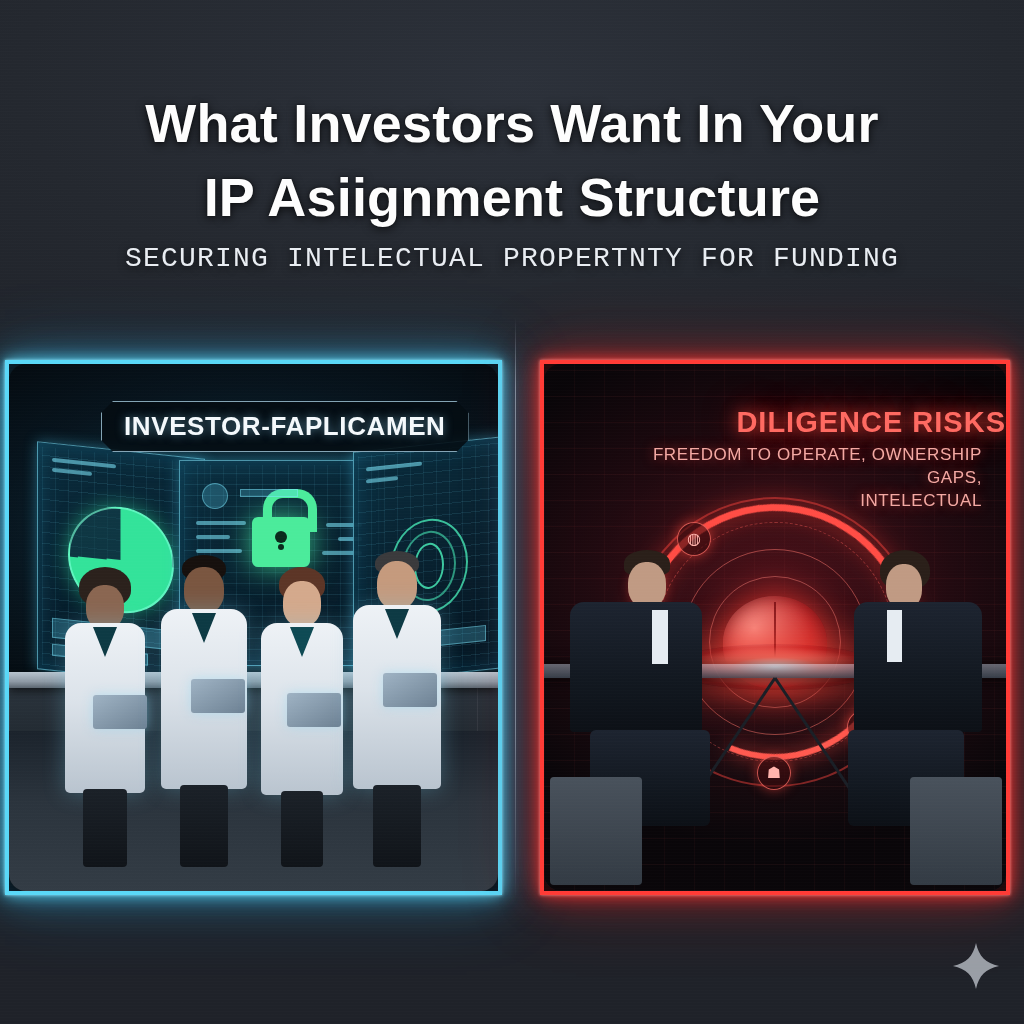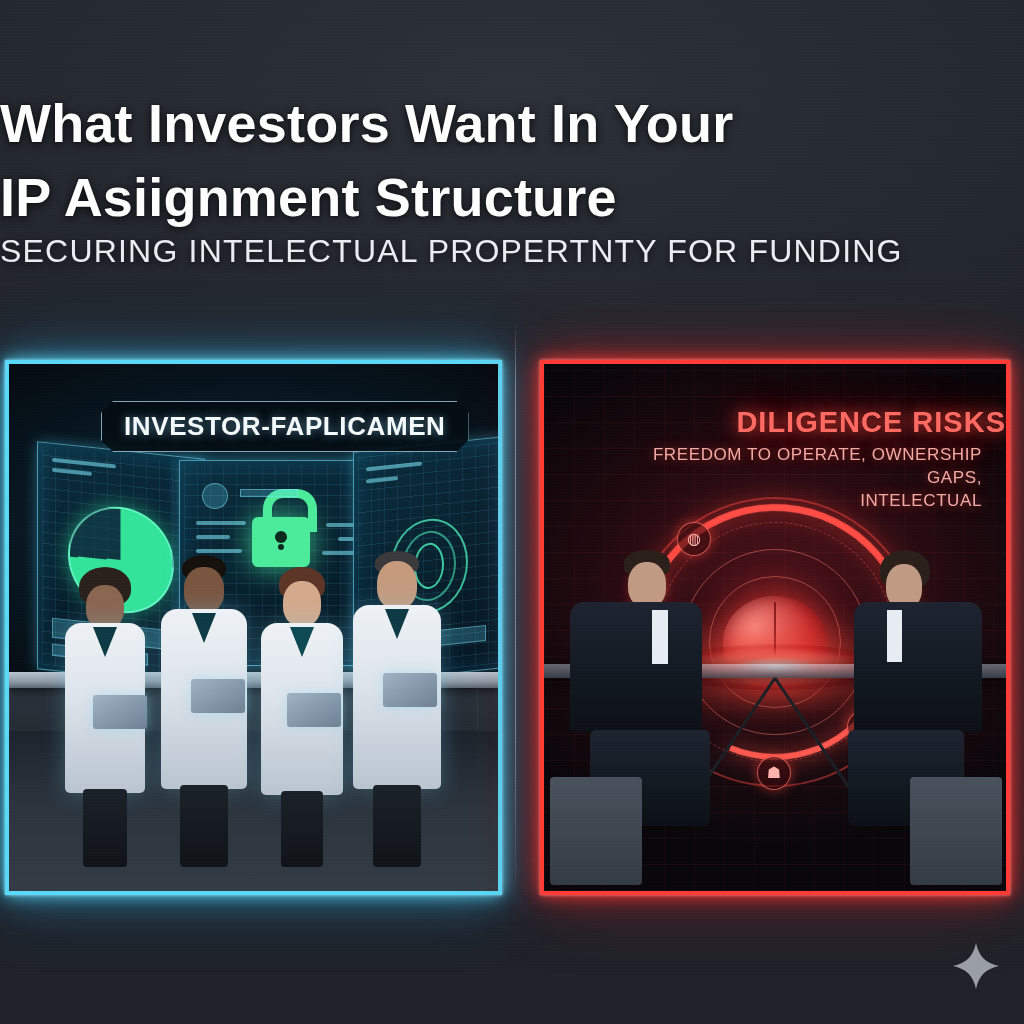--- a/index.html
+++ b/index.html
@@ -20,38 +20,39 @@
     overflow:hidden;
   }
   
   #poster::after{
     content:""; position:absolute; inset:0; pointer-events:none;
     background:repeating-linear-gradient(0deg, rgba(255,255,255,.012) 0 1px, rgba(0,0,0,0) 1px 3px);
     opacity:.7;
   }
 
   
-  .header{ position:absolute; left:0; right:0; top:86px; z-index:6; }
+  .header{ position:absolute; left:0; right:0; top:86px; text-align:center; z-index:6; }
   .title-line{
     color:#fdfdfd;
     font-weight:bold;
     font-size:54px;
     line-height:74px;
     letter-spacing:.2px;
     text-shadow:0 2px 10px rgba(0,0,0,.75), 0 0 2px rgba(0,0,0,.6);
     white-space:nowrap;
   }
   .subtitle{
-    margin-top:0;
+    margin-top:8px;
     color:#e9edf2;
-    font-size:32px;
+    font-size:28px;
     line-height:34px;
     letter-spacing:1.2px;
     text-shadow:0 2px 8px rgba(0,0,0,.7);
     white-space:nowrap;
+    font-family:Liberation Mono, monospace;
   }
 
   
   .panel{ position:absolute; overflow:hidden; }
 
   
   #panel-left{
     left:5px; top:360px; width:497px; height:535px;
     background:#05080c;
     border:4px solid #5ad8f7;
@@ -68,21 +69,21 @@
     background:#0a0609;
     border:4px solid #ff3b36;
     box-shadow:
       0 0 3px #ff8c88,
       0 0 14px rgba(255,59,54,.85),
       0 0 34px rgba(230,40,40,.55),
       0 0 72px rgba(200,30,30,.32),
       inset 0 0 22px rgba(170,25,25,.25);
   }
 
-  .panel-inner{ position:absolute; inset:0; overflow:hidden; }
+  .panel-inner{ position:absolute; inset:0; overflow:hidden;border-radius:17px; }
 
   
   #center-divider{
     position:absolute; left:515px; top:318px; width:1px; height:580px;
     background:linear-gradient(180deg, rgba(190,200,215,0) 0%, rgba(190,200,215,.55) 12%, rgba(190,200,215,.5) 70%, rgba(190,200,215,0) 100%);
     z-index:5;
   }
 
   
   .lab-bg{

